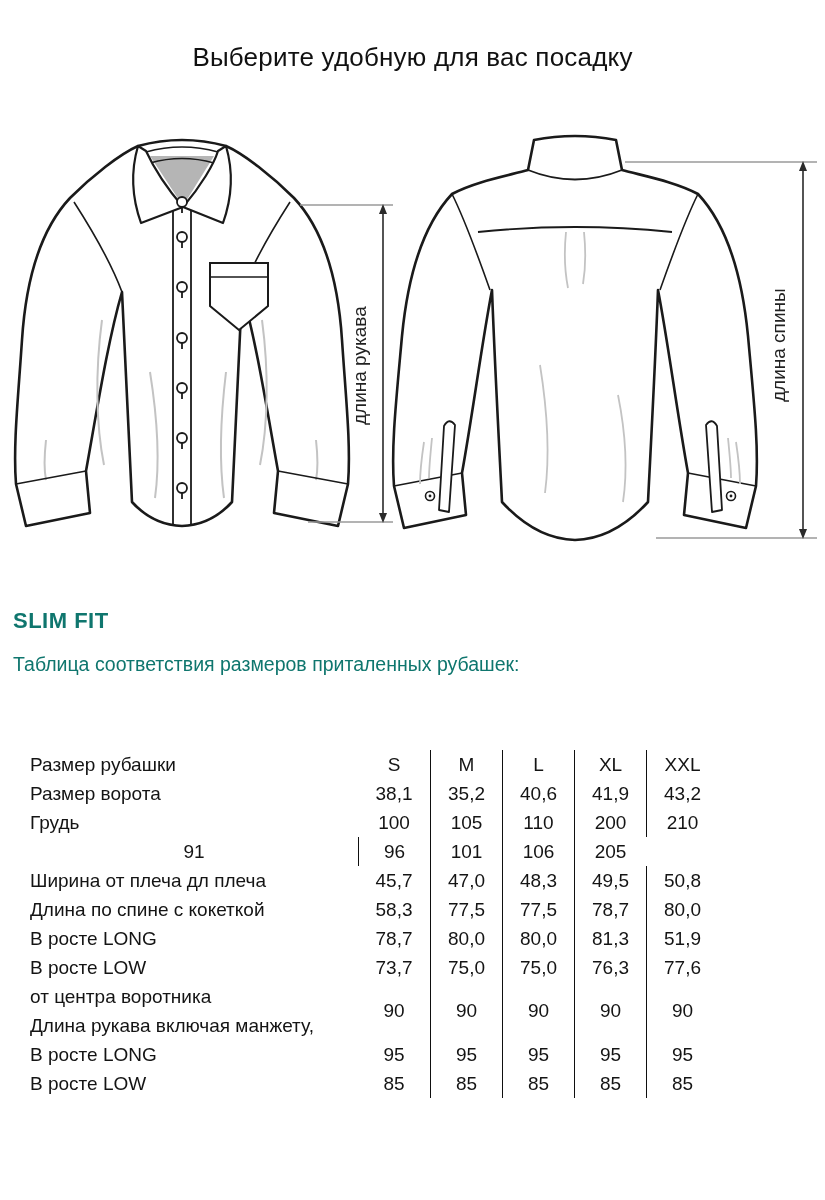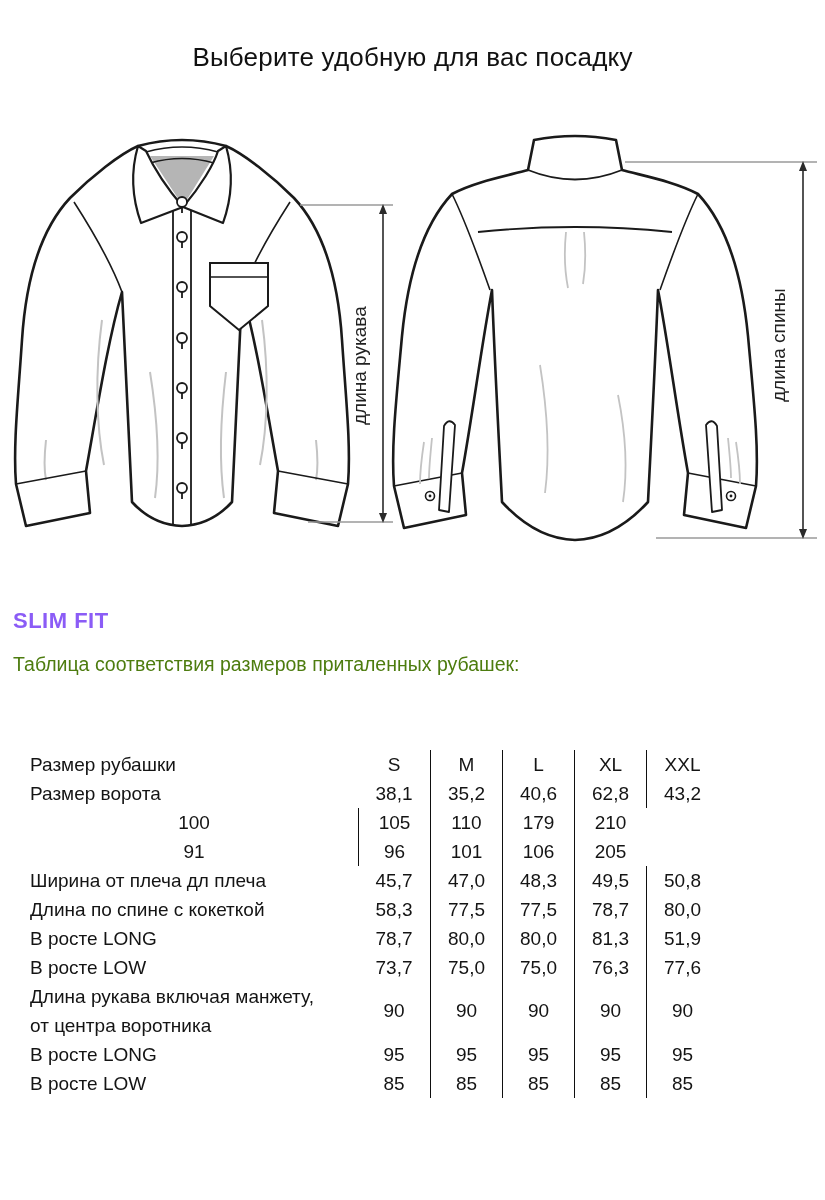--- a/index.html
+++ b/index.html
@@ -17,25 +17,25 @@
   .diagram svg { position:absolute; top:0; left:0; }
   .vlabel {
     position:absolute; writing-mode:vertical-rl; transform:rotate(180deg);
     font-size:19px; color:#222; white-space:nowrap; text-align:center;
   }
   .vlabel.front { left:347px; top:178px; height:156px; line-height:26px; }
   .vlabel.back  { left:766px; top:160px; height:150px; line-height:26px; }
 
   .fit-heading {
     position:absolute; top:608px; left:13px; margin:0;
-    font-size:22px; font-weight:700; color:#8b5cf6; letter-spacing:0.5px;text-align:right;
+    font-size:22px; font-weight:700; color:#0f766e; letter-spacing:0.5px;text-align:right;
   }
   .subtitle {
     position:absolute; top:653px; left:13px;
-    font-size:19.5px; color:#4d7c0f;
+    font-size:19.5px; color:#0f766e;
   }
 
   .size-table { position:absolute; top:750px; left:30px; width:688px; font-size:19px; color:#141414; }
   .t-row { display:grid; grid-template-columns:328px repeat(5,72px); }
   .cell.label { text-align:left; }
   .cell.label div { line-height:29px; white-space:nowrap; }
   .cell.val {
     display:flex; align-items:center; justify-content:center;
     min-height:29px;
   }
@@ -192,29 +192,32 @@
         <div class="cell val">XXL</div>
       </div>
     <div id="table-body">
   <div class="t-row">
     <div class="cell label">
             <div>Размер ворота</div>
           </div>
   <div class="cell val">38,1</div>
           <div class="cell val">35,2</div>
           <div class="cell val">40,6</div>
-          <div class="cell val">62,8</div>
+          <div class="cell val">41,9</div>
           <div class="cell val">43,2</div>
         </div>
 
   <div class="t-row">
+    <div class="cell label">
+            <div>Грудь</div>
+          </div>
   <div class="cell val">100</div>
           <div class="cell val">105</div>
           <div class="cell val">110</div>
-          <div class="cell val">179</div>
+          <div class="cell val">200</div>
           <div class="cell val">210</div>
         </div>
 
   <div class="t-row">
   <div class="cell val">91</div>
           <div class="cell val">96</div>
           <div class="cell val">101</div>
           <div class="cell val">106</div>
           <div class="cell val">205</div>
         </div>
@@ -258,22 +261,22 @@
           </div>
   <div class="cell val">73,7</div>
           <div class="cell val">75,0</div>
           <div class="cell val">75,0</div>
           <div class="cell val">76,3</div>
           <div class="cell val">77,6</div>
         </div>
 
   <div class="t-row">
     <div class="cell label">
+            <div>от центра воротника</div>
             <div>Длина рукава включая манжету,</div>
-            <div>от центра воротника</div>
           </div>
   <div class="cell val">90</div>
           <div class="cell val">90</div>
           <div class="cell val">90</div>
           <div class="cell val">90</div>
           <div class="cell val">90</div>
         </div>
 
   <div class="t-row">
     <div class="cell label">

